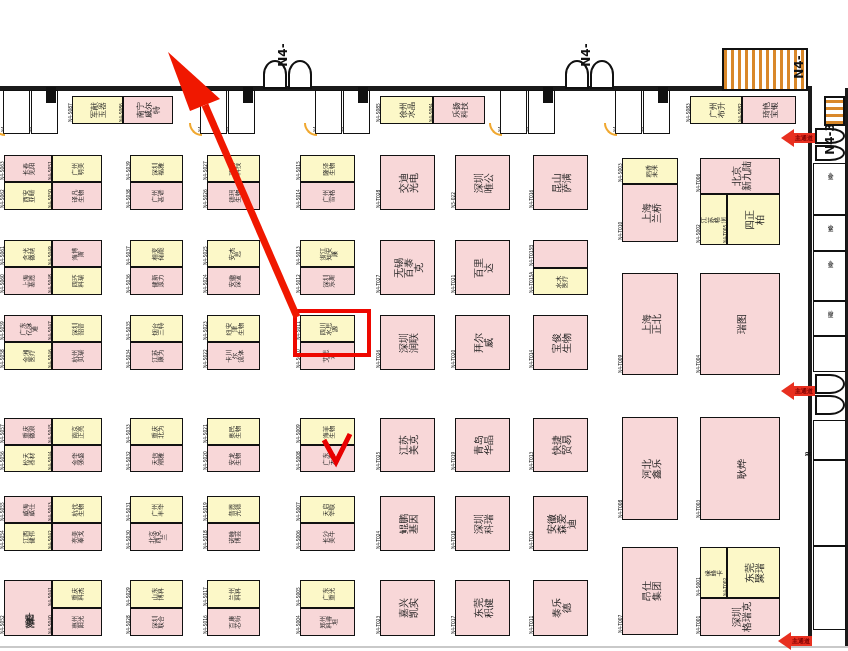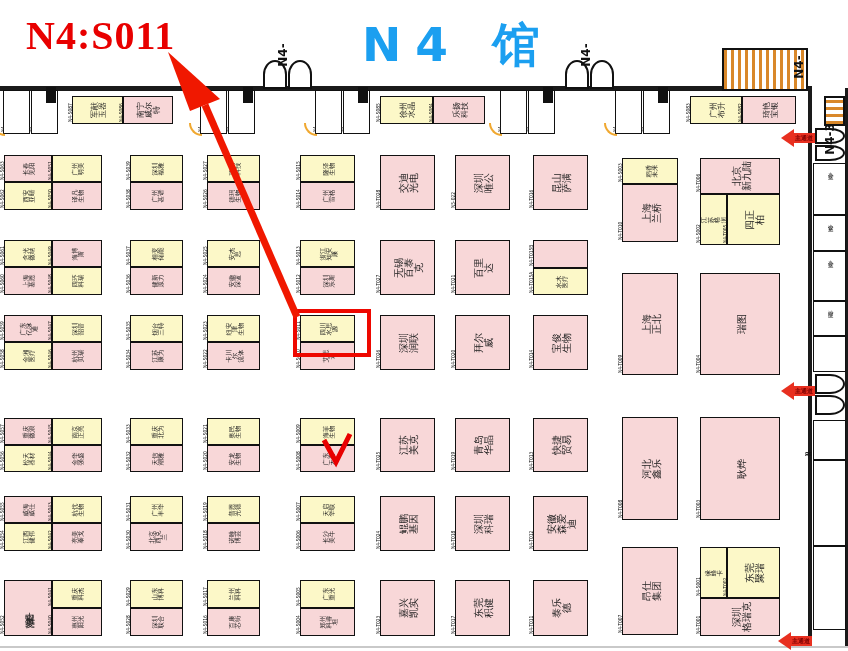--- a/index.html
+++ b/index.html
@@ -54,22 +54,20 @@
        transform-origin:top left;letter-spacing:1px;}
   svg#overlay{position:absolute;left:0;top:0;z-index:7;pointer-events:none;}
   .baseline{position:absolute;left:0;top:646px;width:848px;height:2px;background:#c9c9c9;}
   .zig{position:absolute;font-size:10px;color:#111;font-weight:bold;}
 </style>
 </head>
 <body>
 
 <div id="plan">
 
-  <div id="headline">N4:S011</div>
-  <div id="hallTitle">N4 馆</div>
 
   <div class="wall" style="left:0;top:86px;width:812px;height:5px;"></div>
 
   <div class="wall" style="left:808px;top:88px;width:4px;height:560px;"></div>
   <div class="wall" style="left:845px;top:88px;width:3px;height:560px;"></div>
 
   <div>
     <div class="leaf" style="left:263px;top:60px;width:24px;height:29px;border-radius:50% 50% 0 0;"></div>
     <div class="leaf" style="left:288px;top:60px;width:24px;height:29px;border-radius:50% 50% 0 0;"></div>
   </div>

